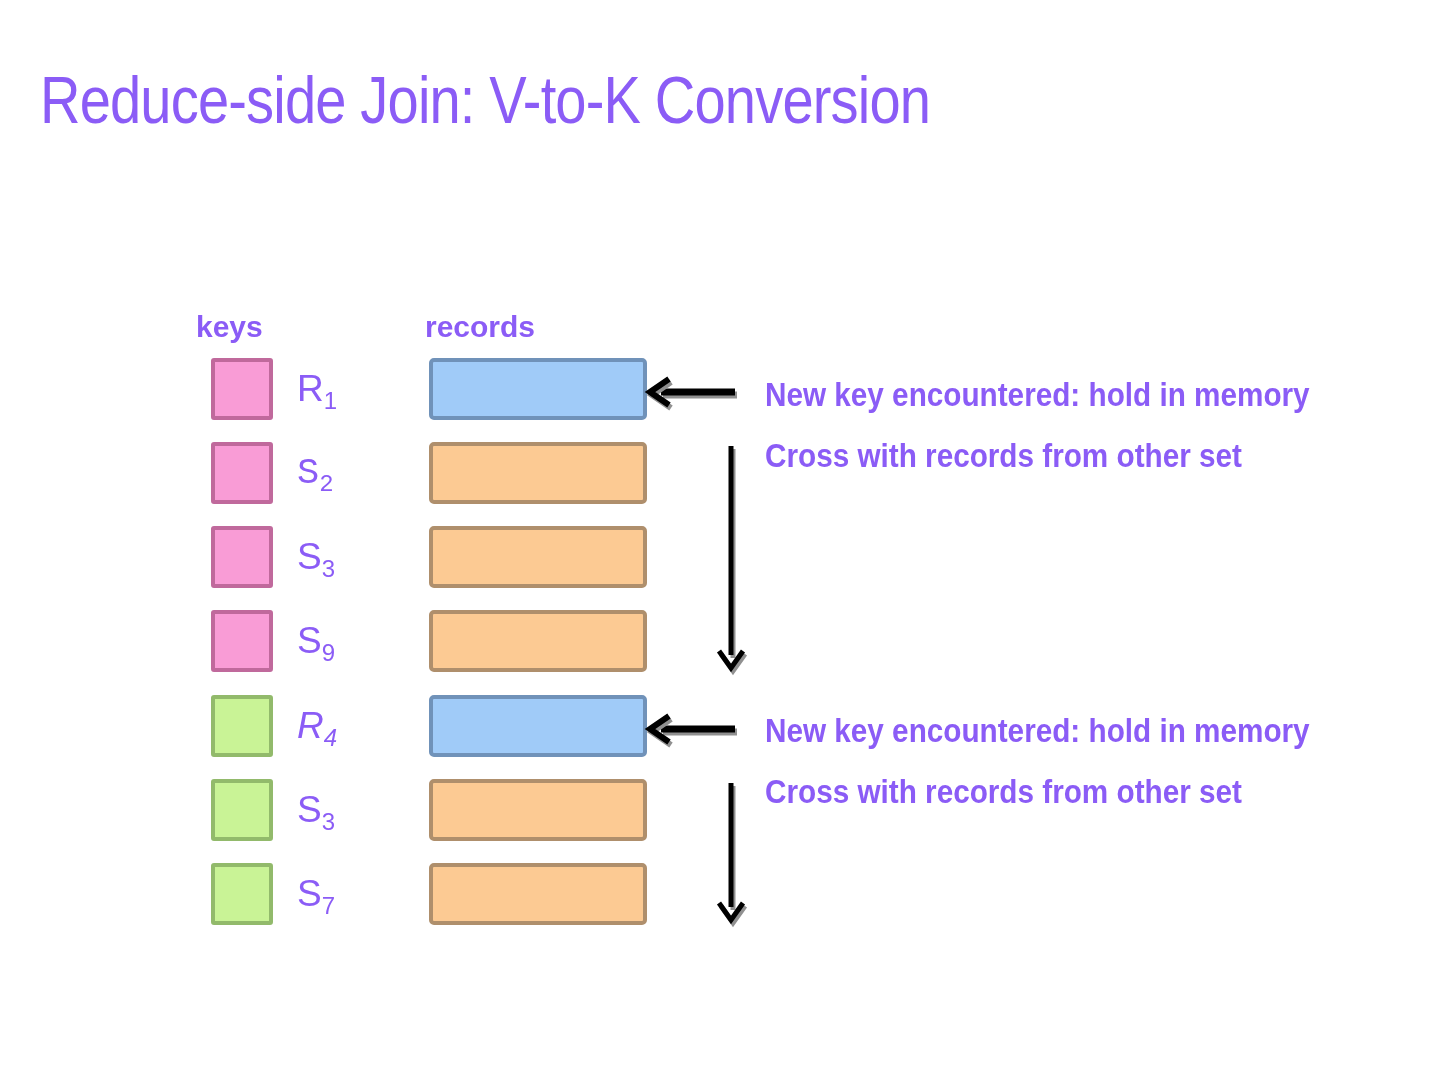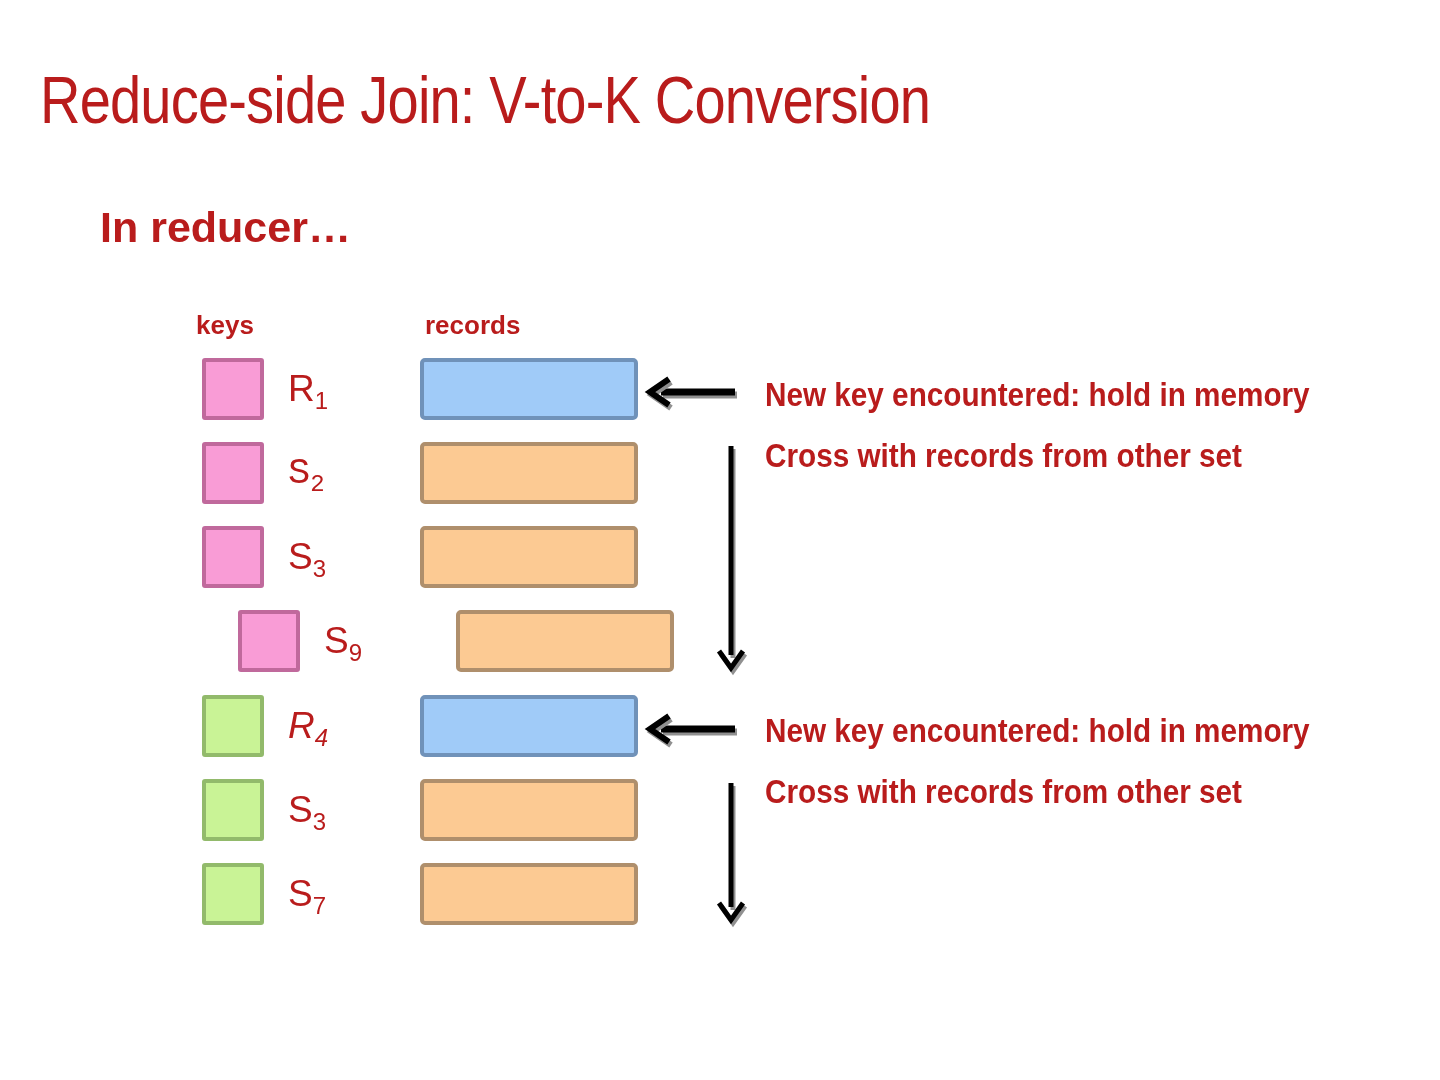--- a/index.html
+++ b/index.html
@@ -1,35 +1,35 @@
 <!DOCTYPE html>
 <html style="--arrow: #000000;"><head>
 <meta charset="utf-8">
 <style>
   html,body{margin:0;padding:0;background:#fff;}
   .slide{
     position:relative;width:1440px;height:1080px;background:#ffffff;
-    font-family:"Liberation Sans","DejaVu Sans",sans-serif;color:#b91c1c;
+    font-family:"Liberation Sans","DejaVu Sans",sans-serif;color:#8b5cf6;
     overflow:hidden;
   }
   .title{
     position:absolute;left:40px;top:62px;margin:0;
     font-size:66px;font-weight:400;letter-spacing:-1px;white-space:nowrap;
     transform:scaleX(0.85);transform-origin:left top;
   }
   .subtitle{
     position:absolute;left:100px;top:203px;
     font-size:43px;font-weight:700;white-space:nowrap;
   }
   .col-header{
-    position:absolute;top:310px;font-size:26px;font-weight:700;white-space:nowrap;
+    position:absolute;top:310px;font-size:30px;font-weight:700;white-space:nowrap;
   }
   .col-header.keys{left:196px;}
   .col-header.values{left:425px;}
-  .row{position:absolute;left:0;width:1352px;height:62px;}
+  .row{position:absolute;left:9px;width:1352px;height:62px;}
   .swatch{
     position:absolute;left:202px;top:0;width:62px;height:62px;
     box-sizing:border-box;border:4px solid #000;border-radius:3px;
   }
   .row-label{
     position:absolute;left:288px;top:0;height:62px;line-height:62px;
     font-size:37px;font-weight:400;white-space:nowrap;
   }
   .row-label sub{font-size:24px;line-height:0;vertical-align:-8px;}
   .bar{
@@ -44,42 +44,41 @@
     transform:scaleX(0.9);transform-origin:left top;
   }
 </style>
 </head>
 <body>
 
 <div class="slide">
 
   <h1 class="title">Reduce-side Join: V-to-K Conversion</h1>
 
-  <div class="subtitle">In reducer…</div>
 
   <div class="col-header keys">keys</div>
   <div class="col-header values">records</div>
 
   <div id="rows">
       <div class="row" style="top: 358px;">
         <div class="swatch" style="background: rgb(249, 156, 214); border-color: rgb(192, 105, 156);"></div>
         <div class="row-label"><span>R</span><sub>1</sub></div>
         <div class="bar" style="background: rgb(160, 203, 248); border-color: rgb(112, 146, 185);"></div>
       </div>
       <div class="row" style="top: 442px; font-family: Liberation Mono, monospace;">
         <div class="swatch" style="background: rgb(249, 156, 214); border-color: rgb(192, 105, 156);"></div>
         <div class="row-label"><span>S</span><sub>2</sub></div>
         <div class="bar" style="background: rgb(252, 202, 147); border-color: rgb(175, 143, 108);"></div>
       </div>
       <div class="row" style="top: 526px;">
         <div class="swatch" style="background: rgb(249, 156, 214); border-color: rgb(192, 105, 156);"></div>
         <div class="row-label"><span>S</span><sub>3</sub></div>
         <div class="bar" style="background: rgb(252, 202, 147); border-color: rgb(175, 143, 108);"></div>
       </div>
-      <div class="row" style="top: 610px; margin-left: 36px;">
+      <div class="row" style="top: 610px;">
         <div class="swatch" style="background: rgb(249, 156, 214); border-color: rgb(192, 105, 156);"></div>
         <div class="row-label"><span>S</span><sub>9</sub></div>
         <div class="bar" style="background: rgb(252, 202, 147); border-color: rgb(175, 143, 108);"></div>
       </div>
       <div class="row" style="top: 695px; font-style: italic;">
         <div class="swatch" style="background: rgb(201, 243, 150); border-color: rgb(146, 186, 107);"></div>
         <div class="row-label"><span>R</span><sub>4</sub></div>
         <div class="bar" style="background: rgb(160, 203, 248); border-color: rgb(112, 146, 185);"></div>
       </div>
       <div class="row" style="top: 779px;">

